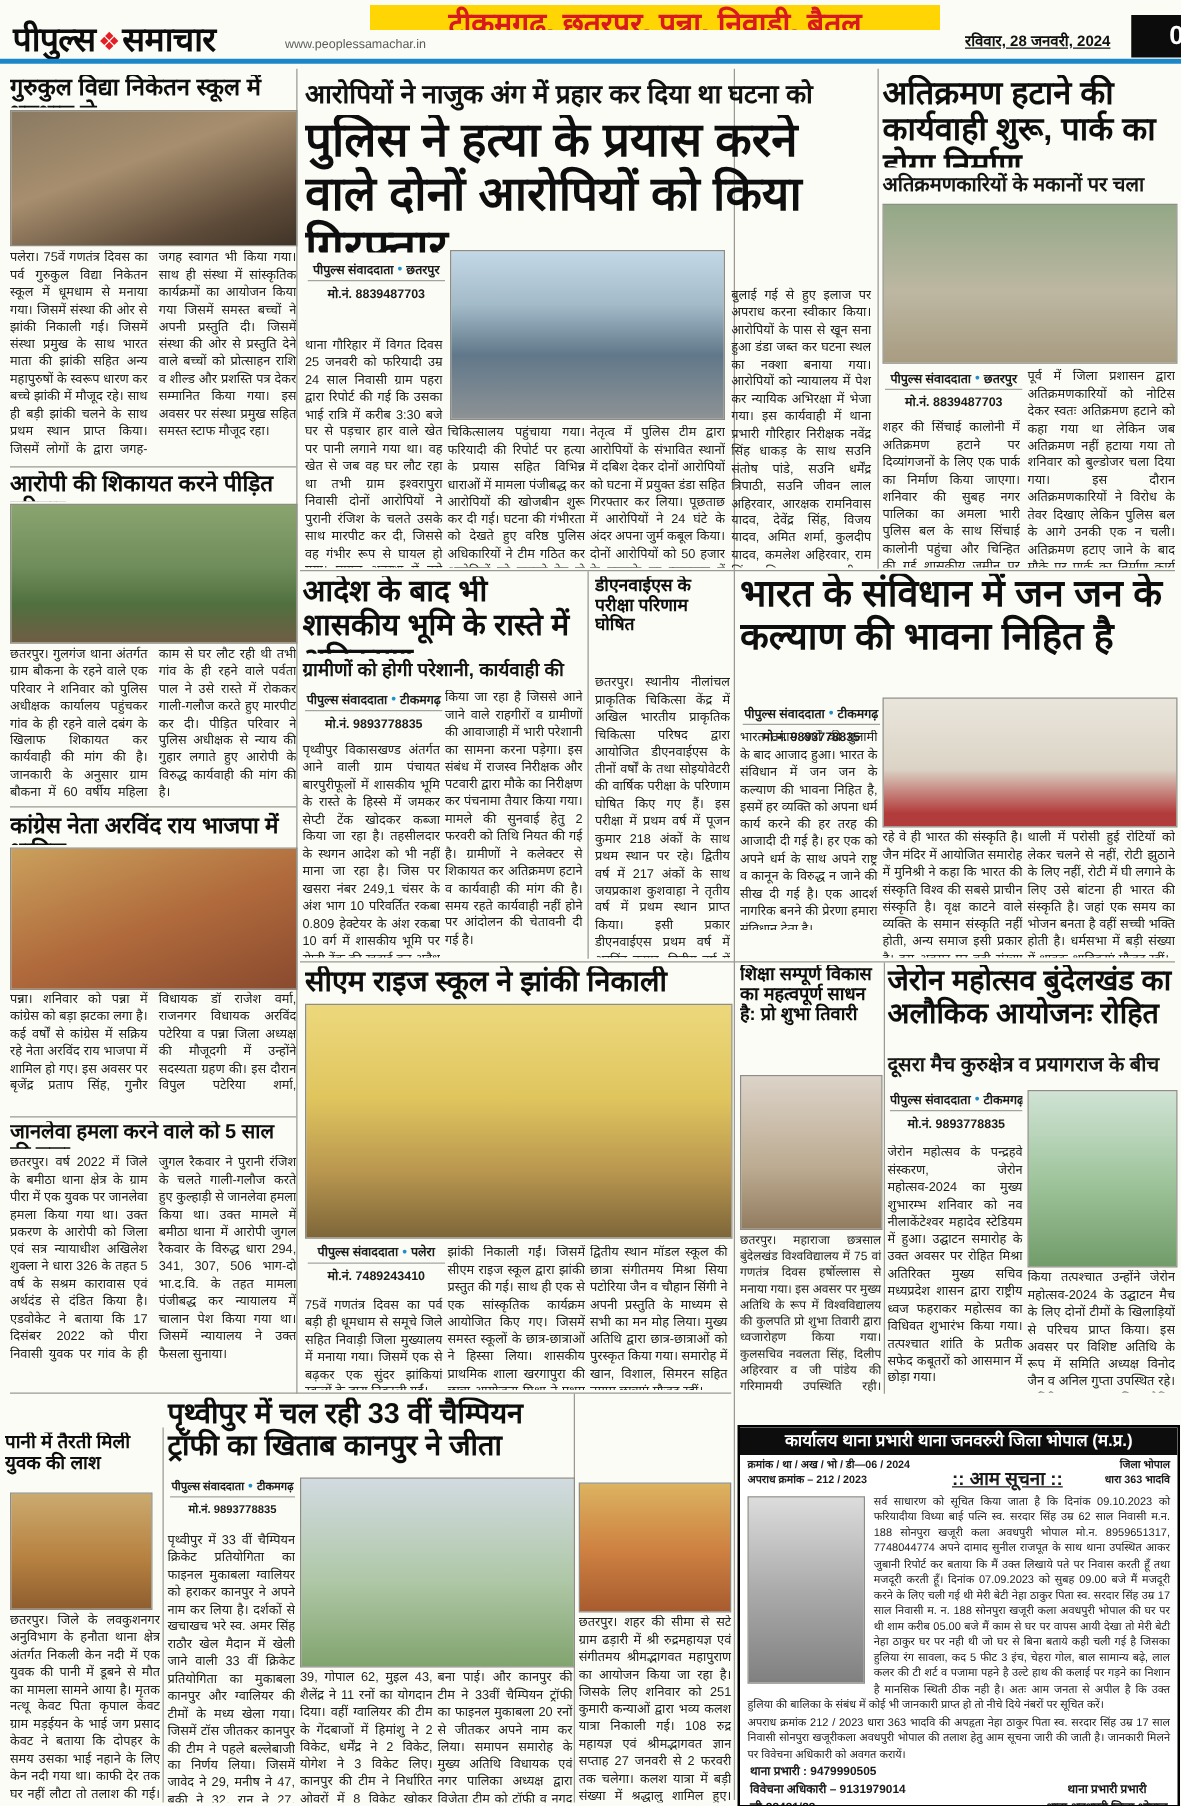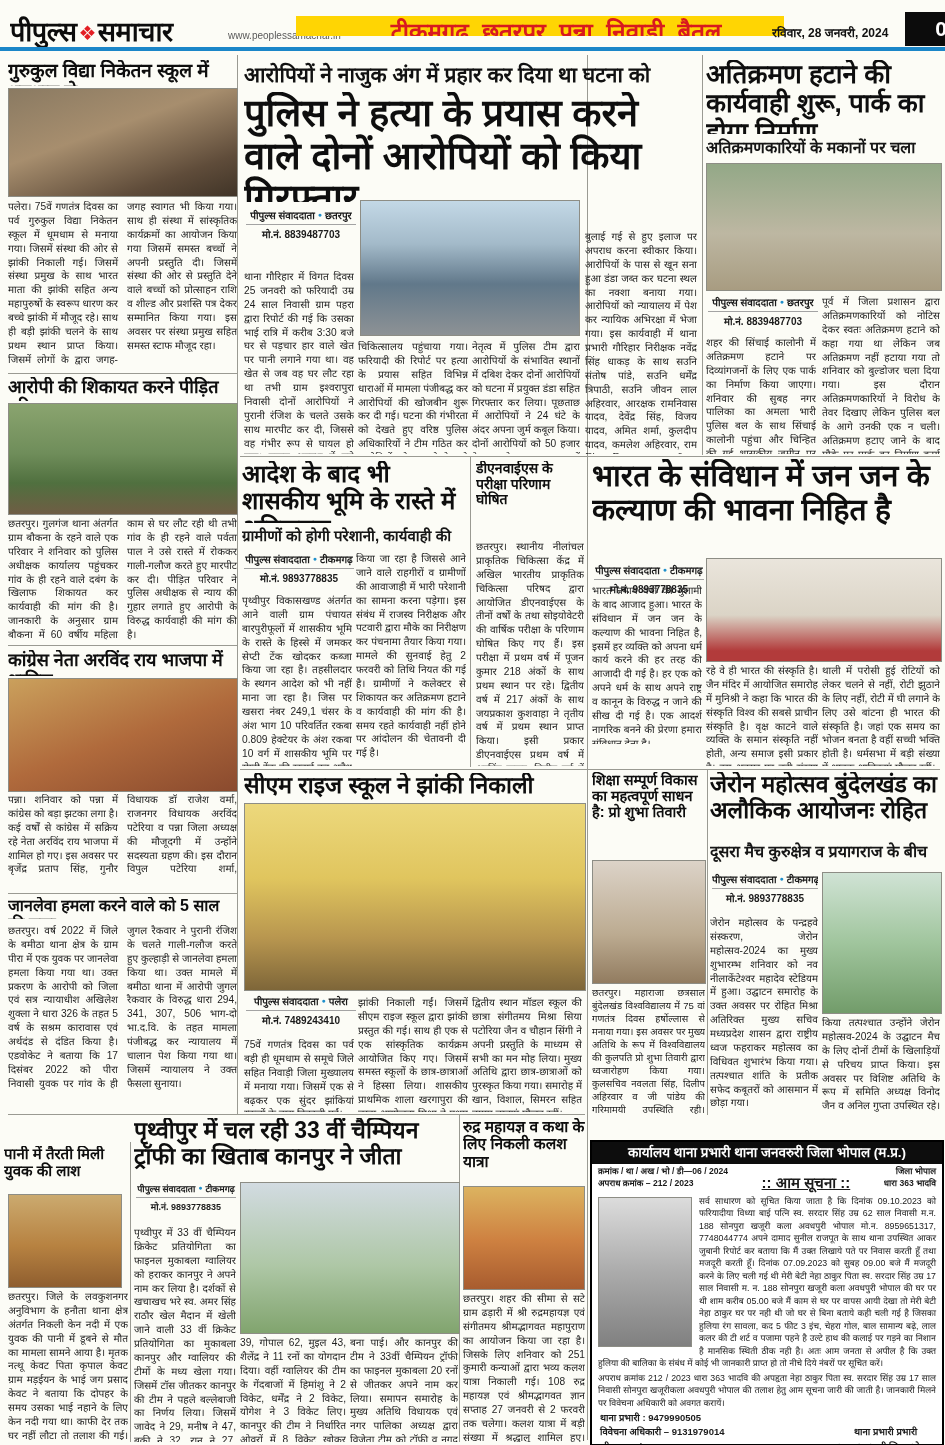--- a/index.html
+++ b/index.html
@@ -50,22 +50,22 @@
   .notice-photo{float:left;width:92px;height:148px;margin:2px 7px 2px 0;}
   .notice-foot{font-size:9.5px;font-weight:700;line-height:1.5;}
 </style>
 </head>
 <body>
 
 <div class="page">
 
   <div class="abs masthead" style="left:10px;top:12px;width:215px;height:36px;"><span>पीपुल्स</span><span class="mast-diamond">❖</span><span>समाचार</span></div>
   <div class="abs site-url" style="left:228px;top:30px;width:140px;">www.peoplessamachar.in</div>
-  <div class="abs region-banner" style="left:296px;top:16px;width:456px;height:20px;padding-left:32px;">टीकमगढ़, छतरपुर, पन्ना, निवाड़ी, बैतूल</div>
-  <div class="abs hdr-date" style="left:772px;top:24px;width:128px;">रविवार, 28 जनवरी, 2024</div>
+  <div class="abs region-banner" style="left:296px;top:4px;width:456px;height:20px;">टीकमगढ़, छतरपुर, पन्ना, निवाड़ी, बैतूल</div>
+  <div class="abs hdr-date" style="left:772px;top:24px;width:128px;text-decoration:underline;">रविवार, 28 जनवरी, 2024</div>
   <div class="abs pagenum" style="left:905px;top:12px;width:36px;height:34px;padding-left:24px;">05</div>
   <div class="abs blue-rule" style="left:0;top:47px;width:945px;height:4px;"></div>
 
   <div class="vrule" style="left:237px;top:55px;height:1060px;"></div>
   <div class="vrule" style="left:587px;top:55px;height:1385px;"></div>
   <div class="vrule" style="left:702px;top:55px;height:400px;"></div>
   <div class="vrule" style="left:470px;top:457px;height:310px;"></div>
   <div class="vrule" style="left:707px;top:770px;height:345px;"></div>
   <div class="vrule" style="left:459px;top:1115px;height:327px;"></div>
   <div class="vrule" style="left:130px;top:1142px;height:300px;"></div>
@@ -166,21 +166,20 @@
   <div class="abs hl" style="left:134px;top:1118px;width:326px;height:60px;font-size:23px;">पृथ्वीपुर में चल रही 33 वीं चैम्पियन ट्रॉफी का खिताब कानपुर ने जीता</div>
   <div class="abs byline" style="left:136px;top:1182px;width:100px;height:38px;font-size:9px;">
     <div class="by-top"><span>पीपुल्स संवाददाता</span><span class="by-dot"></span><span>टीकमगढ़</span></div>
     <div class="by-phone">मो.नं. 9893778835</div>
   </div>
   <div class="abs ph ph-stadium" style="left:240px;top:1182px;width:218px;height:150px;"></div>
   <div class="abs body-txt" style="left:134px;top:1226px;width:102px;height:216px;">पृथ्वीपुर में 33 वीं चैम्पियन क्रिकेट प्रतियोगिता का फाइनल मुकाबला ग्वालियर को हराकर कानपुर ने अपने नाम कर लिया है। दर्शकों से खचाखच भरे स्व. अमर सिंह राठौर खेल मैदान में खेली जाने वाली 33 वीं क्रिकेट प्रतियोगिता का मुकाबला कानपुर और ग्वालियर की टीमों के मध्य खेला गया। जिसमें टॉस जीतकर कानपुर की टीम ने पहले बल्लेबाजी का निर्णय लिया। जिसमें जावेद ने 29, मनीष ने 47, बुकी ने 32, रानू ने 27, बचुआ 10, सत्तनम</div>
   <div class="abs body-txt" style="left:240px;top:1336px;width:106px;height:106px;">39, गोपाल 62, मुइल 43, शैलेंद्र ने 11 रनों का योगदान दिया। वहीं ग्वालियर की टीम के गेंदबाजों में हिमांशु ने 2 विकेट, धर्मेंद्र ने 2 विकेट, योगेश ने 3 विकेट लिए। कानपुर की टीम ने निर्धारित ओवरों में 8 विकेट खोकर 264 रन बनाये। जवाब में उतरी ग्वालियर टीम के बल्लेबाज 40 ओवरों में 145 रन ही</div>
   <div class="abs body-txt" style="left:350px;top:1336px;width:108px;height:106px;">बना पाई। और कानपुर की टीम ने 33वीं चैम्पियन ट्रॉफी का फाइनल मुकाबला 20 रनों से जीतकर अपने नाम कर लिया। समापन समारोह के मुख्य अतिथि विधायक एवं नगर पालिका अध्यक्ष द्वारा विजेता टीम को ट्रॉफी व नगद राशि देकर सम्मानित किया गया। इस अवसर पर खेल प्रेमियों की भारी भीड़ मौजूद रही।</div>
 
-  <div class="abs hl" style="left:463px;top:1118px;width:122px;height:66px;font-size:15.5px;">रुद्र महायज्ञ व कथा के लिए निकली कलश यात्रा</div>
   <div class="abs ph ph-orange" style="left:463px;top:1186px;width:120px;height:102px;"></div>
   <div class="abs body-txt" style="left:463px;top:1292px;width:122px;height:150px;">छतरपुर। शहर की सीमा से सटे ग्राम ढड़ारी में श्री रुद्रमहायज्ञ एवं संगीतमय श्रीमद्भागवत महापुराण का आयोजन किया जा रहा है। जिसके लिए शनिवार को 251 कुमारी कन्याओं द्वारा भव्य कलश यात्रा निकाली गई। 108 रुद्र महायज्ञ एवं श्रीमद्भागवत ज्ञान सप्ताह 27 जनवरी से 2 फरवरी तक चलेगा। कलश यात्रा में बड़ी संख्या में श्रद्धालु शामिल हुए। यात्रा का जगह-जगह पुष्पवर्षा कर भव्य स्वागत किया गया।</div>
 
   <div class="abs notice" style="left:590px;top:1140px;width:350px;height:302px;">
     <div class="notice-title">कार्यालय थाना प्रभारी थाना जनवरुरी जिला भोपाल (म.प्र.)</div>
     <div style="display:flex;justify-content:space-between;padding:2px 6px 0 6px;">
       <div class="notice-meta">
         <div>क्रमांक / था / अख / भो / डी—06 / 2024</div>
         <div>अपराध क्रमांक – 212 / 2023</div>
       </div>

